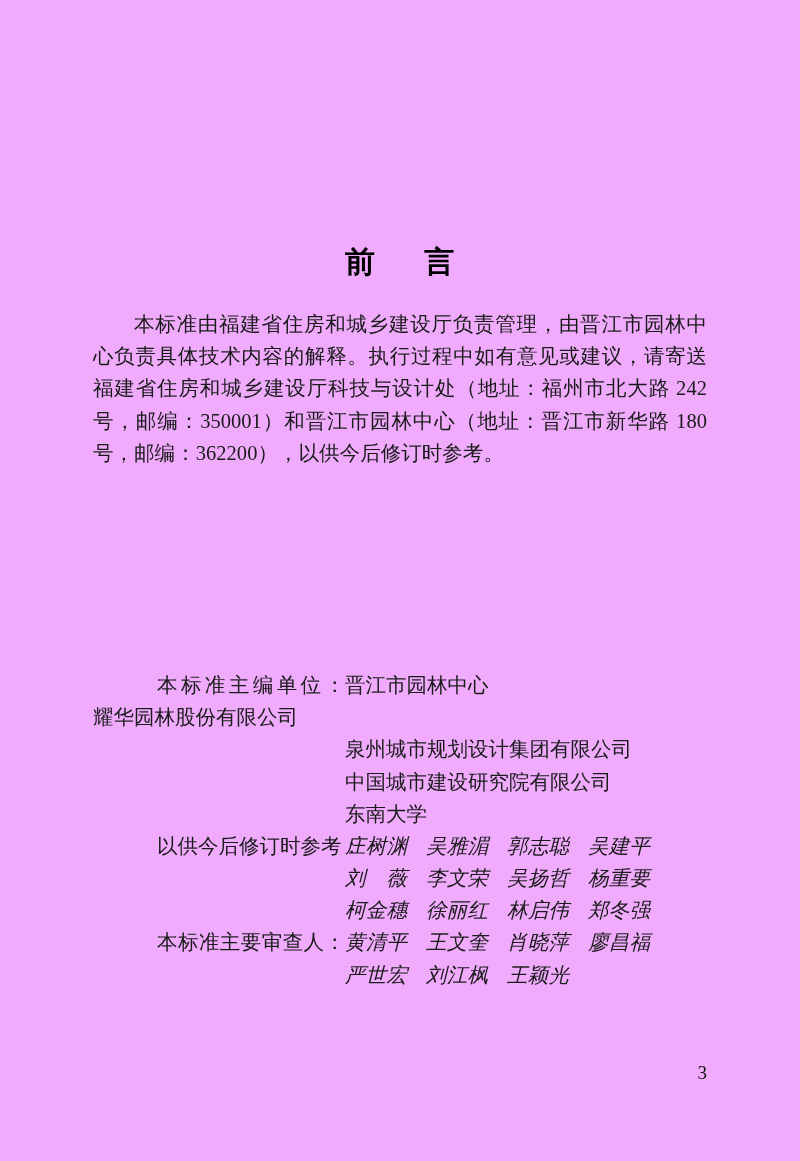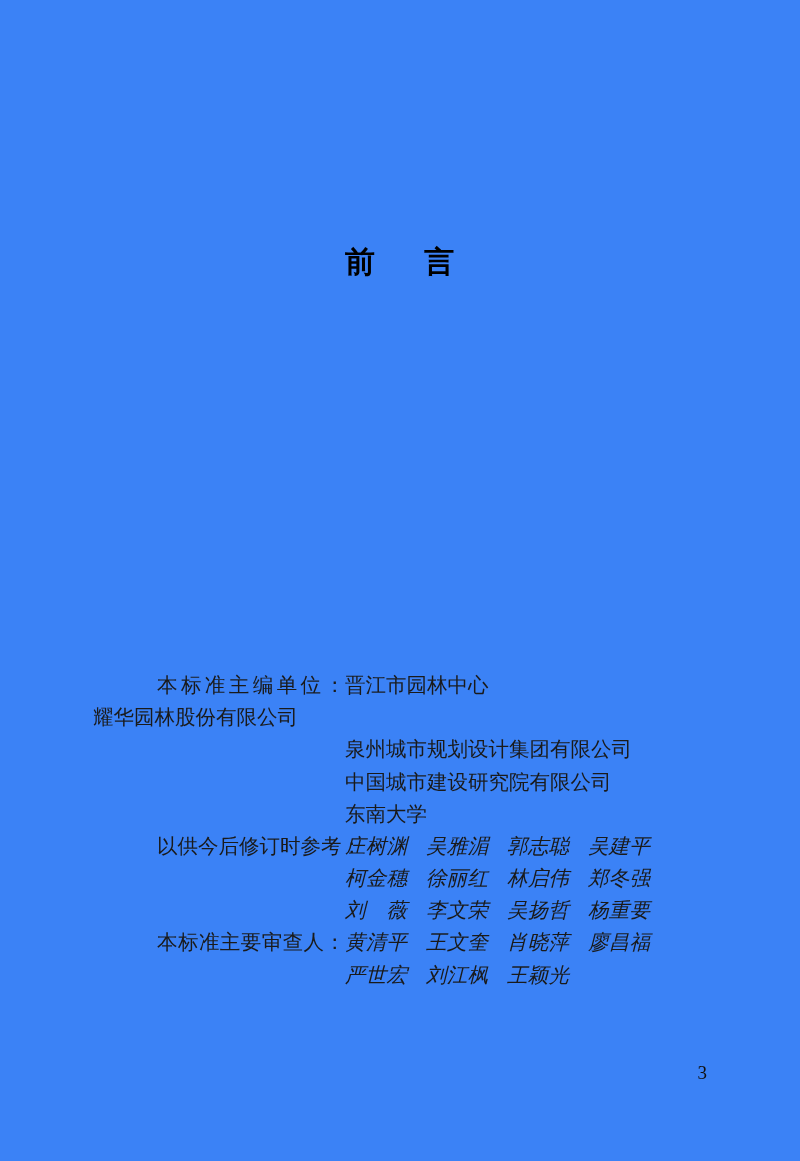--- a/index.html
+++ b/index.html
@@ -5,21 +5,21 @@
 <style>
   html, body {
     margin: 0;
     padding: 0;
     background: #ffffff;
   }
   .page {
     position: relative;
     width: 800px;
     height: 1161px;
-    background: #3b82f6;
+    background: #f0abfc;
     margin: 0 auto;
     overflow: hidden;
     font-family: "Liberation Serif", "DejaVu Serif", serif;
     color: #1a1a1a;
     -webkit-font-smoothing: antialiased;
   }
 
   
   .doc-title {
     position: absolute;
@@ -114,20 +114,21 @@
   }
 </style>
 </head>
 <body>
 
 <div class="page">
 
   <h1 class="doc-title">前      言</h1>
 
   <div class="body-block">
+    <p class="para">本标准由福建省住房和城乡建设厅负责管理，由晋江市园林中心负责具体技术内容的解释。执行过程中如有意见或建议，请寄送福建省住房和城乡建设厅科技与设计处（地址：福州市北大路 242 号，邮编：350001）和晋江市园林中心（地址：晋江市新华路 180 号，邮编：362200），以供今后修订时参考。</p>
   </div>
 
   <div class="credits" id="credits-root">
       <div class="credit-row">
         <div class="credit-label">本标准主编单位：</div>
         <div class="credit-value">晋江市园林中心</div>
       </div>
       <div class="credit-row">
         <div class="credit-value">耀华园林股份有限公司</div>
       </div>
@@ -142,25 +143,25 @@
       <div class="credit-row">
         <div class="credit-label blank"></div>
         <div class="credit-value">东南大学</div>
       </div>
       <div class="credit-row">
         <div class="credit-label">以供今后修订时参考：</div>
         <div class="credit-value names"><span class="name-cell">庄树渊</span><span class="name-cell">吴雅湄</span><span class="name-cell">郭志聪</span><span class="name-cell">吴建平</span></div>
       </div>
       <div class="credit-row">
         <div class="credit-label blank"></div>
-        <div class="credit-value names"><span class="name-cell">柯金穗</span><span class="name-cell">徐丽红</span><span class="name-cell">林启伟</span><span class="name-cell">郑冬强</span></div>
+        <div class="credit-value names"><span class="name-cell solo">刘 薇</span><span class="name-cell">李文荣</span><span class="name-cell">吴扬哲</span><span class="name-cell">杨重要</span></div>
       </div>
       <div class="credit-row">
         <div class="credit-label blank"></div>
-        <div class="credit-value names"><span class="name-cell solo">刘 薇</span><span class="name-cell">李文荣</span><span class="name-cell">吴扬哲</span><span class="name-cell">杨重要</span></div>
+        <div class="credit-value names"><span class="name-cell">柯金穗</span><span class="name-cell">徐丽红</span><span class="name-cell">林启伟</span><span class="name-cell">郑冬强</span></div>
       </div>
       <div class="credit-row">
         <div class="credit-label">本标准主要审查人：</div>
         <div class="credit-value names"><span class="name-cell">黄清平</span><span class="name-cell">王文奎</span><span class="name-cell">肖晓萍</span><span class="name-cell">廖昌福</span></div>
       </div>
       <div class="credit-row">
         <div class="credit-label blank"></div>
         <div class="credit-value names"><span class="name-cell">严世宏</span><span class="name-cell">刘江枫</span><span class="name-cell">王颖光</span></div>
       </div>
     </div>

